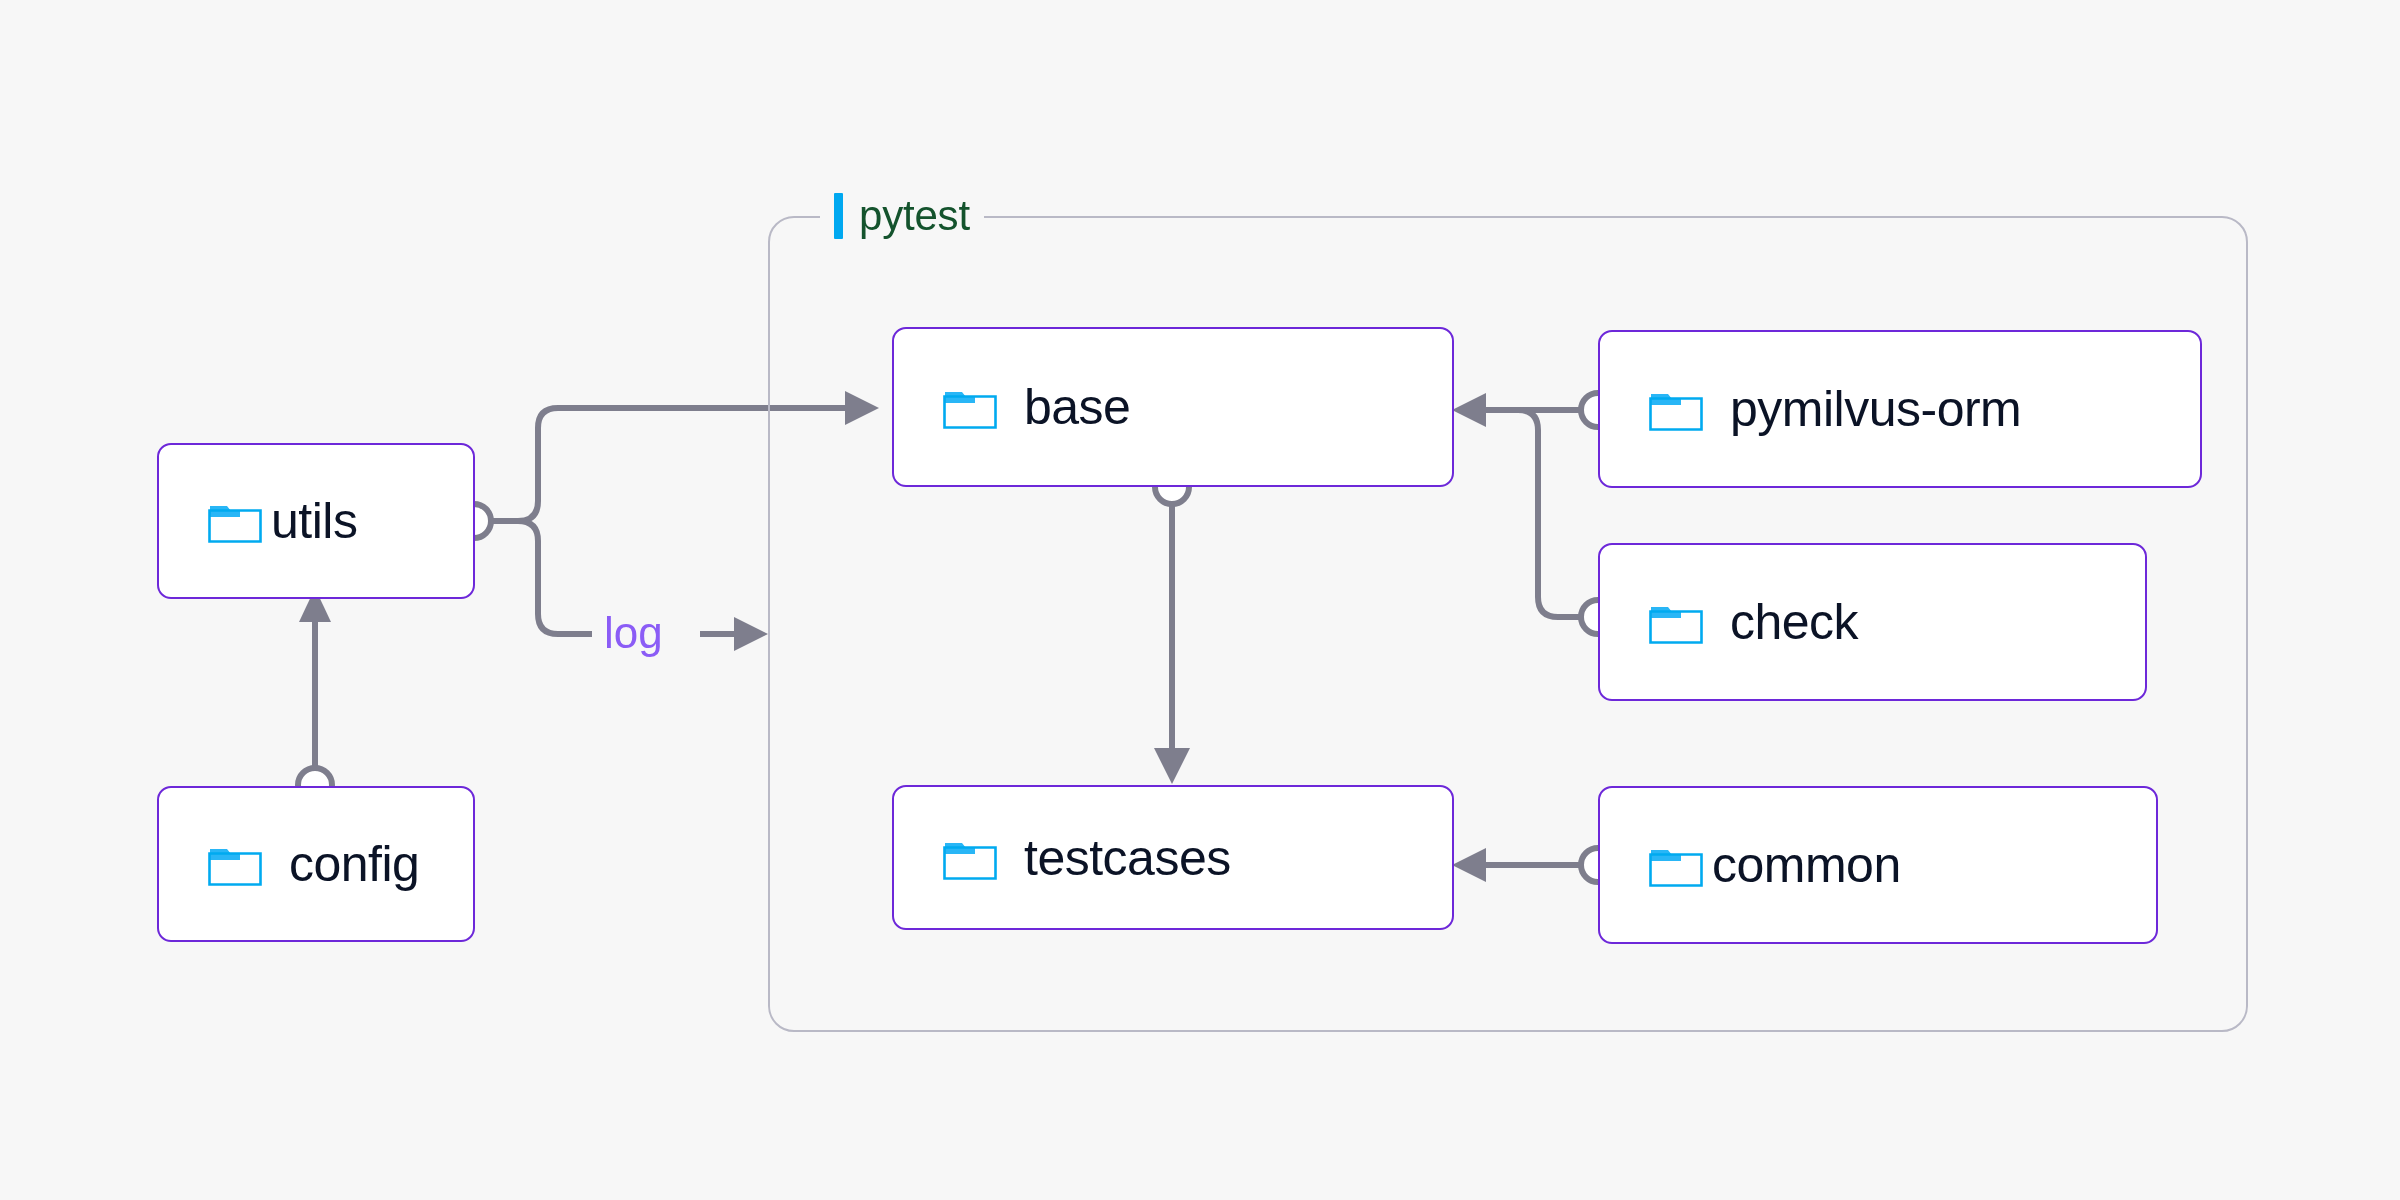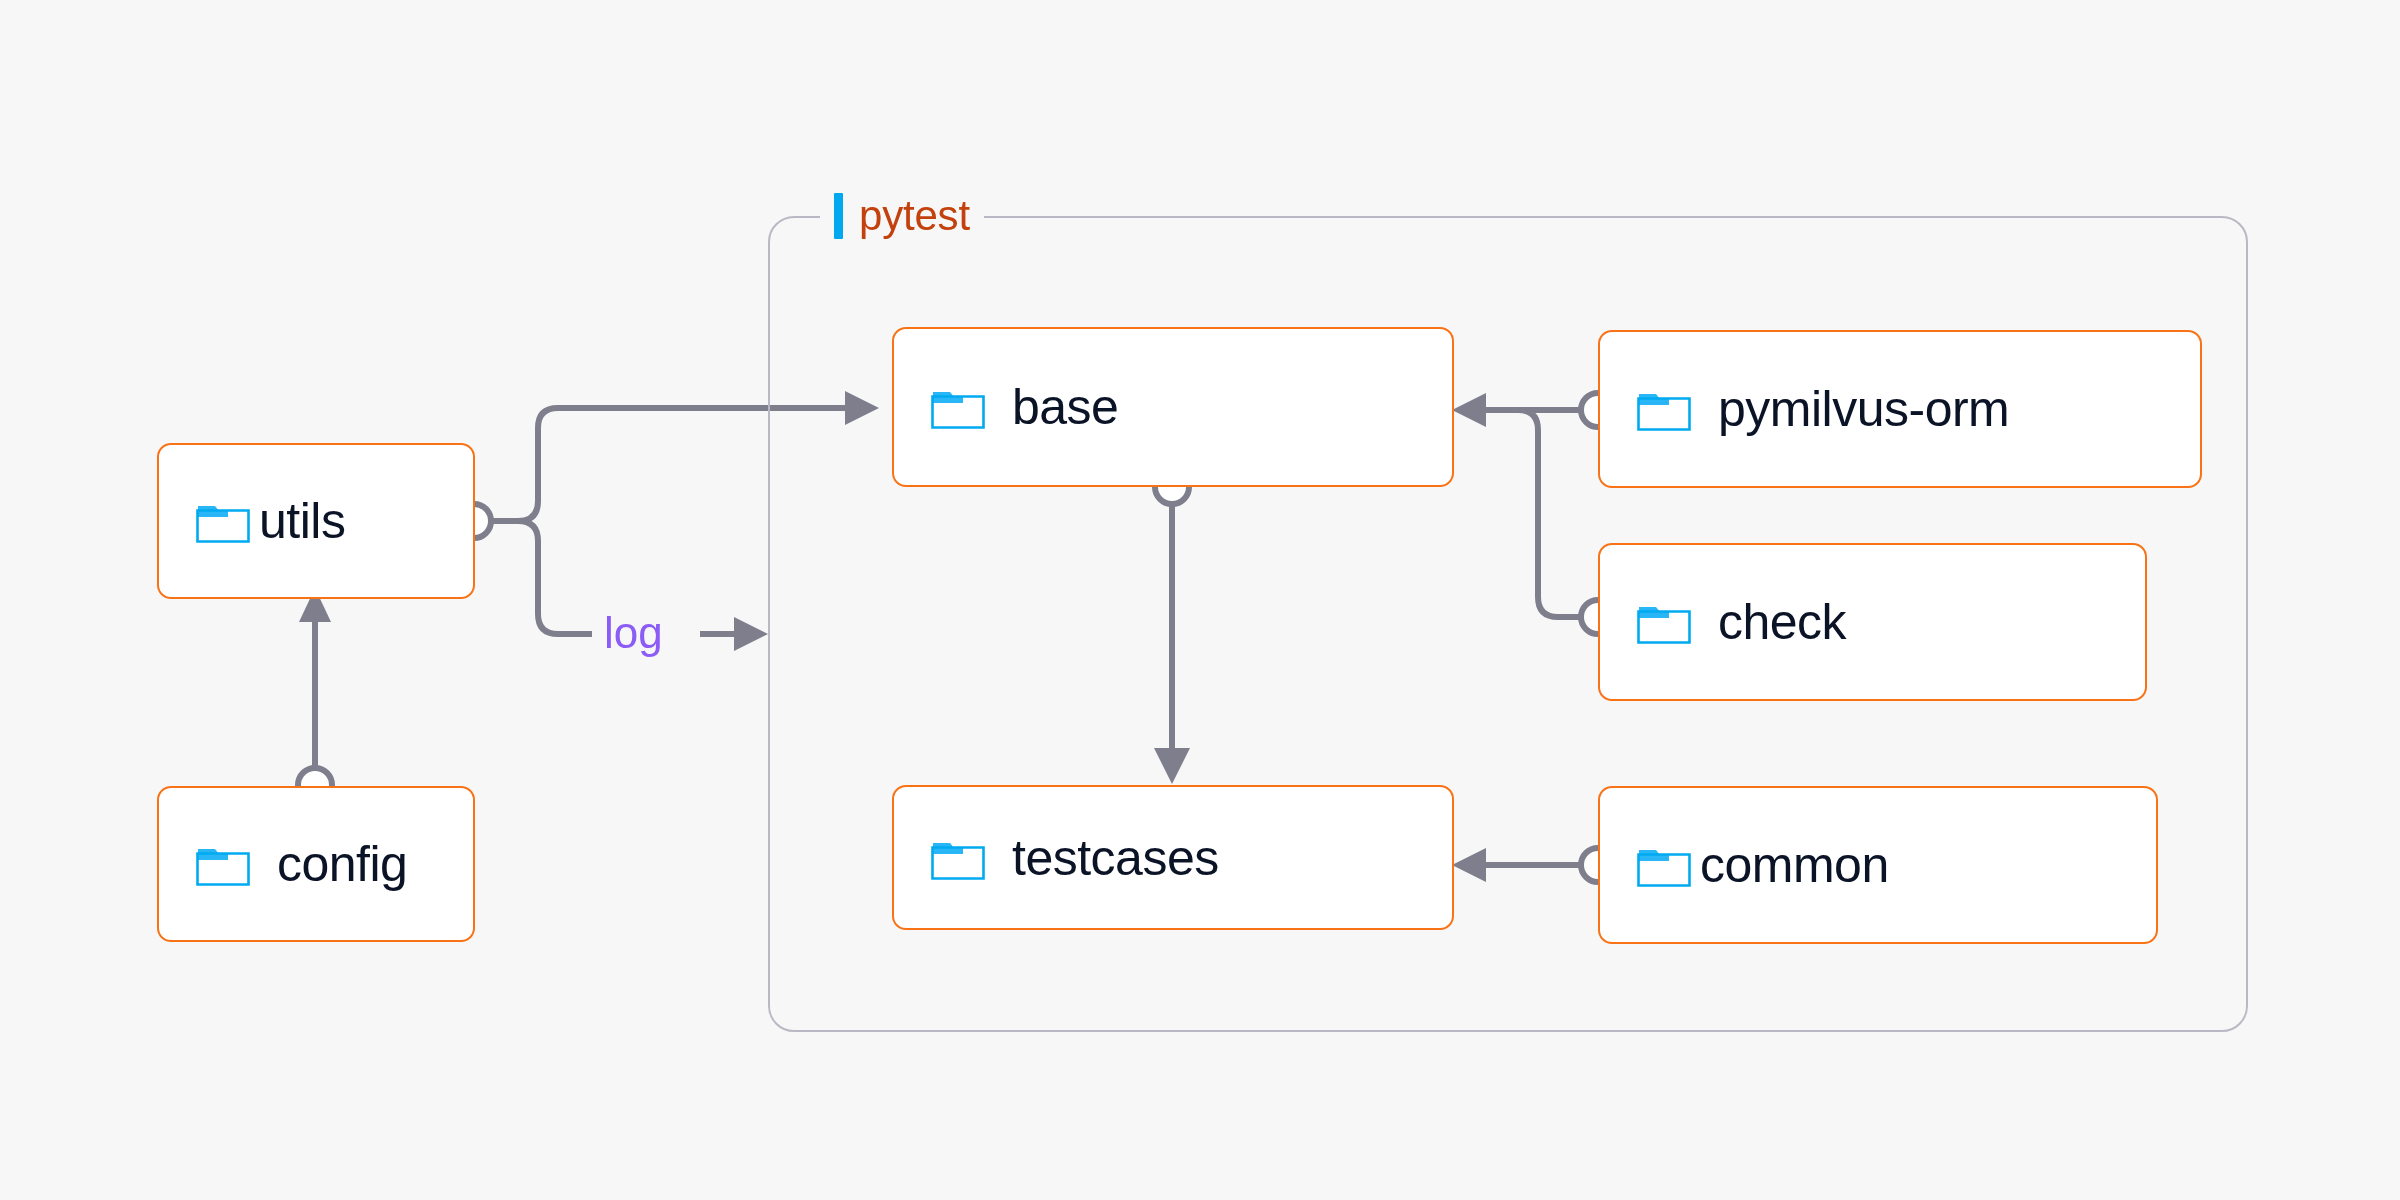--- a/index.html
+++ b/index.html
@@ -34,36 +34,36 @@
   }
   .group-label-bar {
     width: 9px;
     height: 46px;
     background: #00a8f0;
     border-radius: 1px;
     flex: none;
   }
   .group-label-text {
     font-size: 42px;
-    color: #c2410c;
+    color: #14532d;
     letter-spacing: -0.2px;
     white-space: nowrap;
     line-height: 1;
   }
 
   
   .node {
     position: absolute;
     box-sizing: border-box;
     background: #ffffff;
-    border: 2px solid #f97316;
+    border: 2px solid #6d28d9;
     border-radius: 14px;
     display: flex;
     align-items: center;
-    padding-left: 36px;
+    padding-left: 48px;
     gap: 26px;
   }
   .node-label {
     font-size: 50px;
     color: #0b1326;
     letter-spacing: -0.5px;
     white-space: nowrap;
     line-height: 1;
   }
   .folder-icon {

